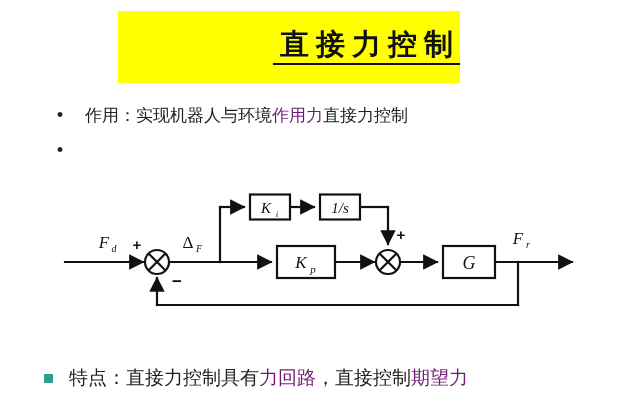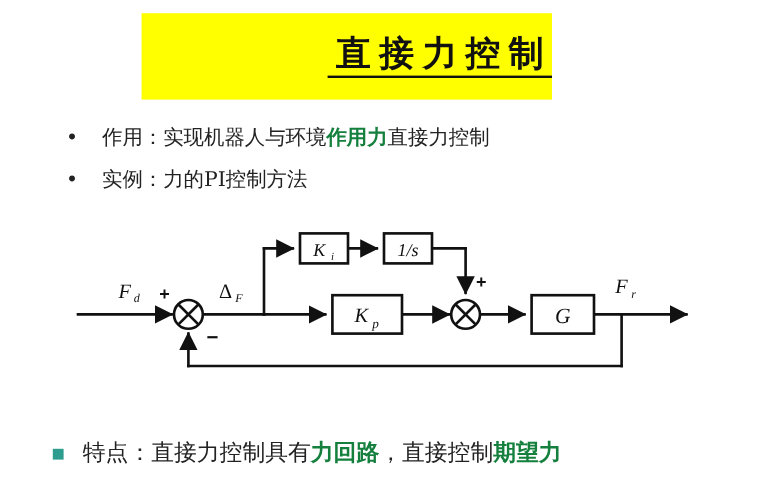--- a/index.html
+++ b/index.html
@@ -62,21 +62,21 @@
     width: 14px;
     display: inline-block;
     font-size: 17px;
     line-height: 1.25;
     color: #222222;
     flex: 0 0 auto;
   }
   .bullet-body {
     margin-left: 16px;
   }
-  .hl-red { color: #15803d; font-weight: bold; }
+  .hl-red { color: #701a75; }
 
   
   #bullet-3 {
     position: absolute;
     left: 44px;
     top: 366px;
     display: flex;
     align-items: flex-start;
     white-space: nowrap;
     font-family: "DejaVu Serif", "Liberation Serif", serif;
@@ -110,21 +110,20 @@
   <span id="title-text">直接力控制</span>
 </div>
 
 <div class="bullet-row" id="bullet-1">
   <span class="dot-marker">•</span>
   <span class="bullet-body"><span>作用：实现机器人与环境</span><span class="hl-red">作用力</span><span>直接力控制</span></span>
 </div>
 
 <div class="bullet-row" id="bullet-2">
   <span class="dot-marker">•</span>
-  <span class="bullet-body"><span>实例：力的PI控制方法</span></span>
 </div>
 
 <div id="diagram">
   <svg width="640" height="150" viewBox="0 0 640 150" xmlns="http://www.w3.org/2000/svg">
     <defs>
       <marker id="arrow" viewBox="0 0 10 10" refX="9" refY="5" markerWidth="7" markerHeight="7" orient="auto-start-reverse">
         <path d="M 0 0 L 10 5 L 0 10 z" fill="#111111"></path>
       </marker>
     </defs>
 

